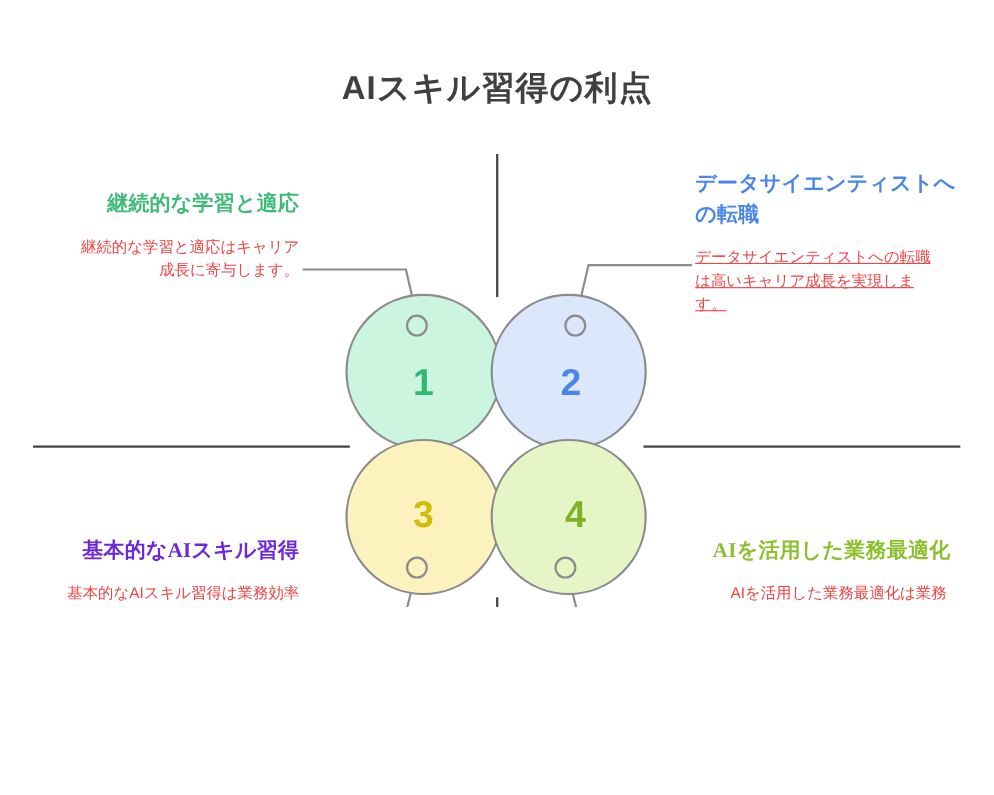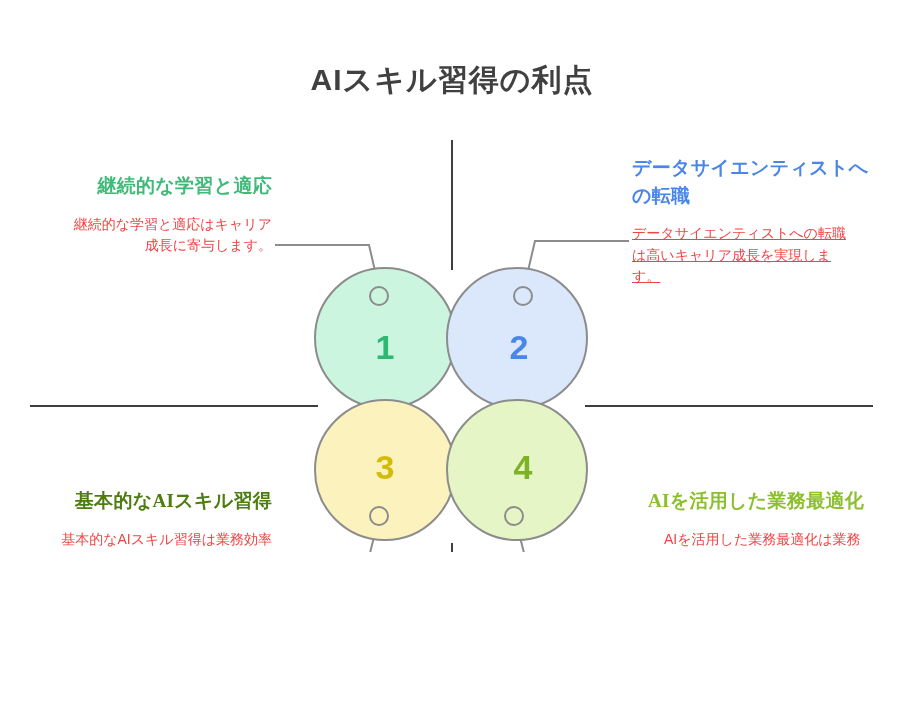--- a/index.html
+++ b/index.html
@@ -129,21 +129,21 @@
     <div class="head" style="color: rgb(63, 186, 121);">継続的な学習と適応</div>
     <div class="body">継続的な学習と適応はキャリア成長に寄与します。</div>
   </div>
 
   <div class="quad right q2">
     <div class="head" style="color: rgb(74, 134, 232);">データサイエンティストへの転職</div>
     <div class="body">データサイエンティストへの転職は高いキャリア成長を実現します。</div>
   </div>
 
   <div class="quad left q3">
-    <div class="head" style="color: #4d7c0f;">基本的なAIスキル習得</div>
+    <div class="head" style="color: #6d28d9;">基本的なAIスキル習得</div>
     <div class="body">基本的なAIスキル習得は業務効率化に限界があります。</div>
   </div>
 
   <div class="quad right q4">
     <div class="head" style="color: rgb(140, 191, 46);">AIを活用した業務最適化</div>
     <div class="body">AIを活用した業務最適化は業務効率化を高めます。</div>
   </div>
 
 </div>
 

